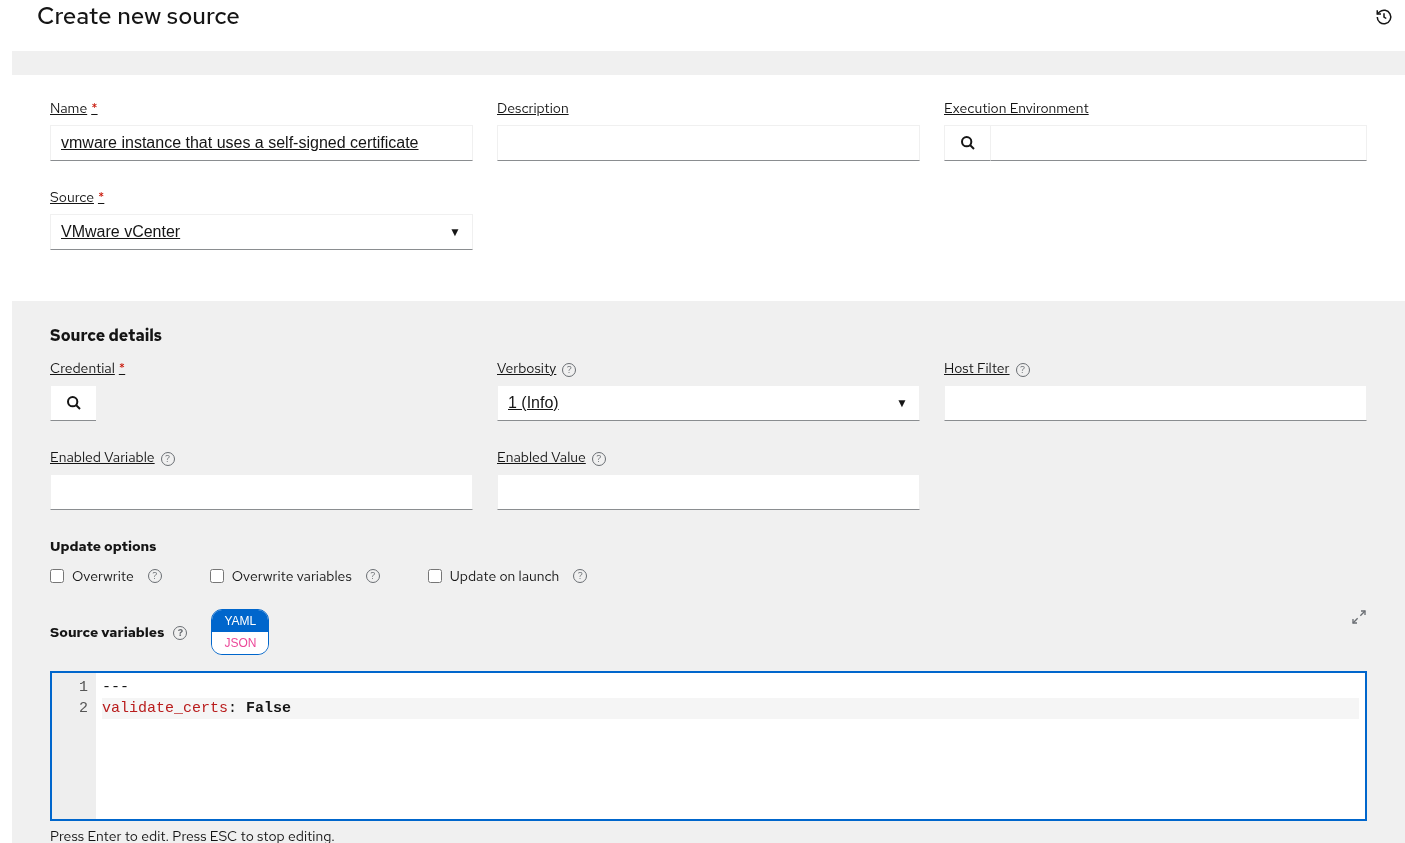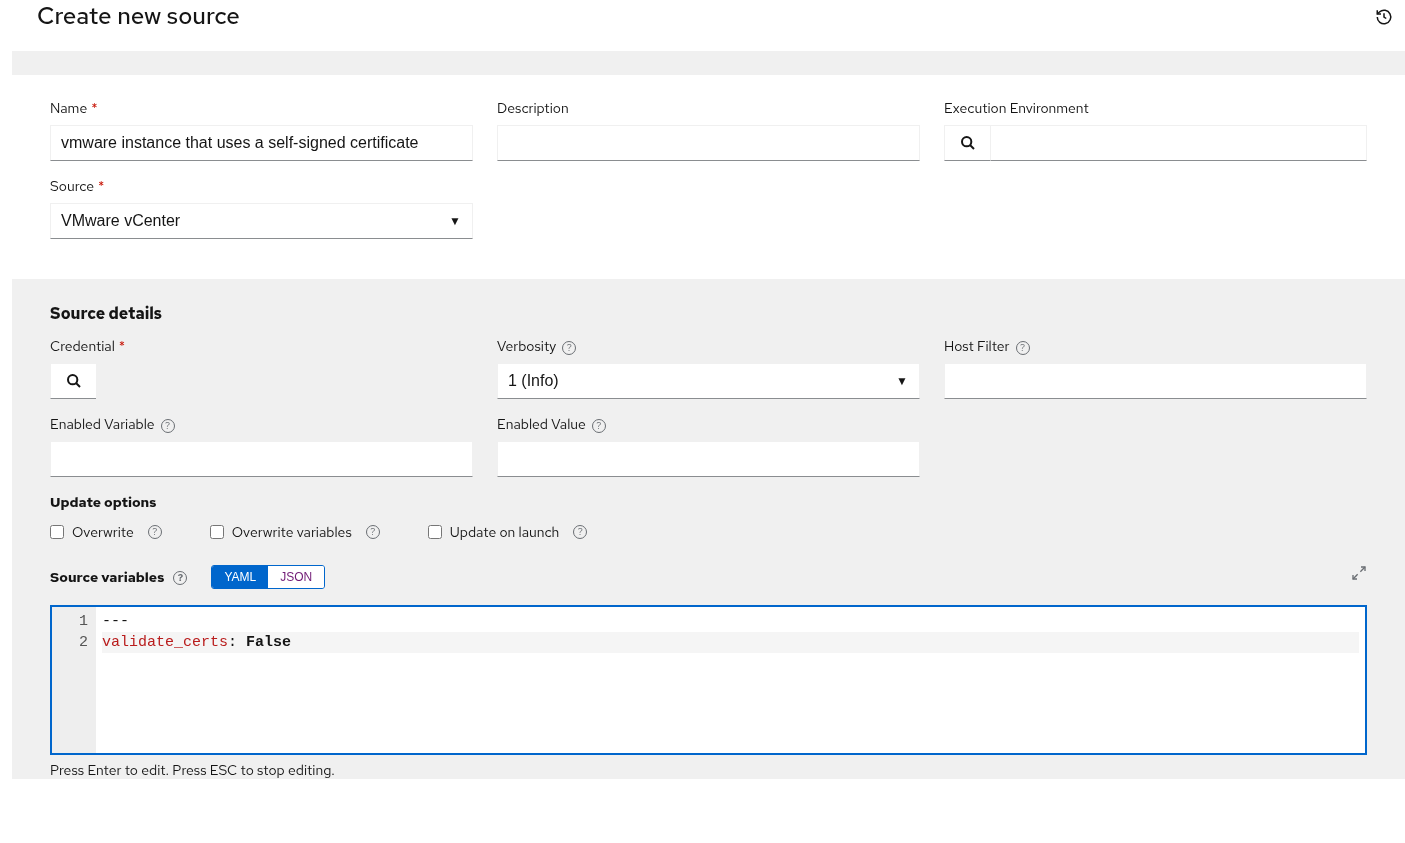--- a/index.html
+++ b/index.html
@@ -4,41 +4,41 @@
 <style>
 * { box-sizing: border-box; margin: 0; padding: 0; }
 body { font-family: "Red Hat Text", "Helvetica Neue", Arial, sans-serif; font-size: 14px; color: #151515; background: #fff; }
 .page { width: 1405px; }
 .header { padding: 0 24px 20px 24px; margin-left: 13px; }
 .header h1 { font-size: 24px; font-weight: 500; color: #151515; }
 .top-icon { position: absolute; top: 8px; right: 12px; color: #151515; }
 .content-outer { background: #f0f0f0; padding: 24px 0 0 0; margin-left: 12px; }
 .panel-white { background: #fff; padding: 24px 38px; }
 .panel-gray { background: #f0f0f0; padding: 24px 38px 0 38px; }
-.form-row { display: flex; gap: 24px; margin-bottom: 16px; }
+.form-row { display: flex; gap: 24px; margin-bottom: 27px; text-decoration: underline; }
 .form-group { flex: 1; min-width: 0; }
 .form-group.col-1-3 { flex: 0 0 calc(33.33% - 16px); }
 .form-label { display: block; font-size: 14px; color: #151515; margin-bottom: 8px; font-weight: 400; }
 .form-label.bold { font-weight: 700; }
 .required { color: #c9190b; margin-left: 4px; }
 .help-icon { display: inline-block; width: 14px; height: 14px; border: 1px solid #6a6e73; border-radius: 50%; font-size: 10px; line-height: 12px; text-align: center; color: #6a6e73; margin-left: 6px; vertical-align: middle; cursor: help; }
 .form-control { display: block; width: 100%; height: 36px; padding: 6px 10px; font-size: 16px; color: #151515; background: #fff; border: 1px solid #f0f0f0; border-bottom: 1px solid #8a8d90; outline: none; }
 .select-wrap { position: relative; }
 .select-caret { position: absolute; right: 12px; top: 50%; transform: translateY(-50%); pointer-events: none; font-size: 12px; color: #151515; }
 .input-group { display: flex; }
 .input-addon { width: 46px; height: 36px; display: flex; align-items: center; justify-content: center; border: 1px solid #f0f0f0; border-bottom: 1px solid #8a8d90; border-right: none; background: #fff; cursor: pointer; }
 .input-group .form-control { flex: 1; }
 .section-title { font-size: 16px; font-weight: 700; margin-bottom: 13px; }
 .update-options-title { font-size: 14px; font-weight: 700; margin-bottom: 12px; }
 .checkbox-row { display: flex; gap: 48px; align-items: center; margin-bottom: 24px; }
 .checkbox-item { display: flex; align-items: center; gap: 8px; }
 .checkbox-item input[type="checkbox"] { width: 14px; height: 14px; cursor: pointer; }
 .source-vars-header { display: flex; align-items: center; gap: 24px; margin-bottom: 16px; position: relative; }
-.toggle-group { display: inline-flex; border: 1px solid #06c; border-radius: 3px; overflow: hidden; }
-.toggle-btn { padding: 4px 12px; font-size: 12px; font-weight: 400; cursor: pointer; background: #fff; color: #701a75; border: none; }
+.toggle-group { display: inline-flex; border: 1px solid #06c; border-radius: 11px; overflow: hidden; flex-direction: column; }
+.toggle-btn { padding: 4px 12px; font-size: 12px; font-weight: 400; cursor: pointer; background: #fff; color: #ec4899; border: none; }
 .toggle-btn.active { background: #06c; color: #fff; }
 .expand-btn { position: absolute; right: 0; top: 0; background: none; border: none; cursor: pointer; color: #6a6e73; font-size: 16px; }
 .code-editor { border: 2px solid #06c; background: #fff; display: flex; min-height: 150px; font-family: "Courier New", monospace; font-size: 15px; }
 .gutter { width: 44px; background: #eeeeee; text-align: right; padding: 4px 8px 4px 4px; color: #555; user-select: none; }
 .code-content { flex: 1; padding: 4px 6px; }
 .code-line { height: 21px; line-height: 21px; white-space: pre; }
 .code-content .code-line:nth-child(2) { background: #f5f5f5; }
 .yaml-key { color: #b91c1c; }
 .yaml-val { font-weight: 700; color: #151515; }
 .editor-hint { font-size: 14px; color: #151515; margin-top: 6px; }

